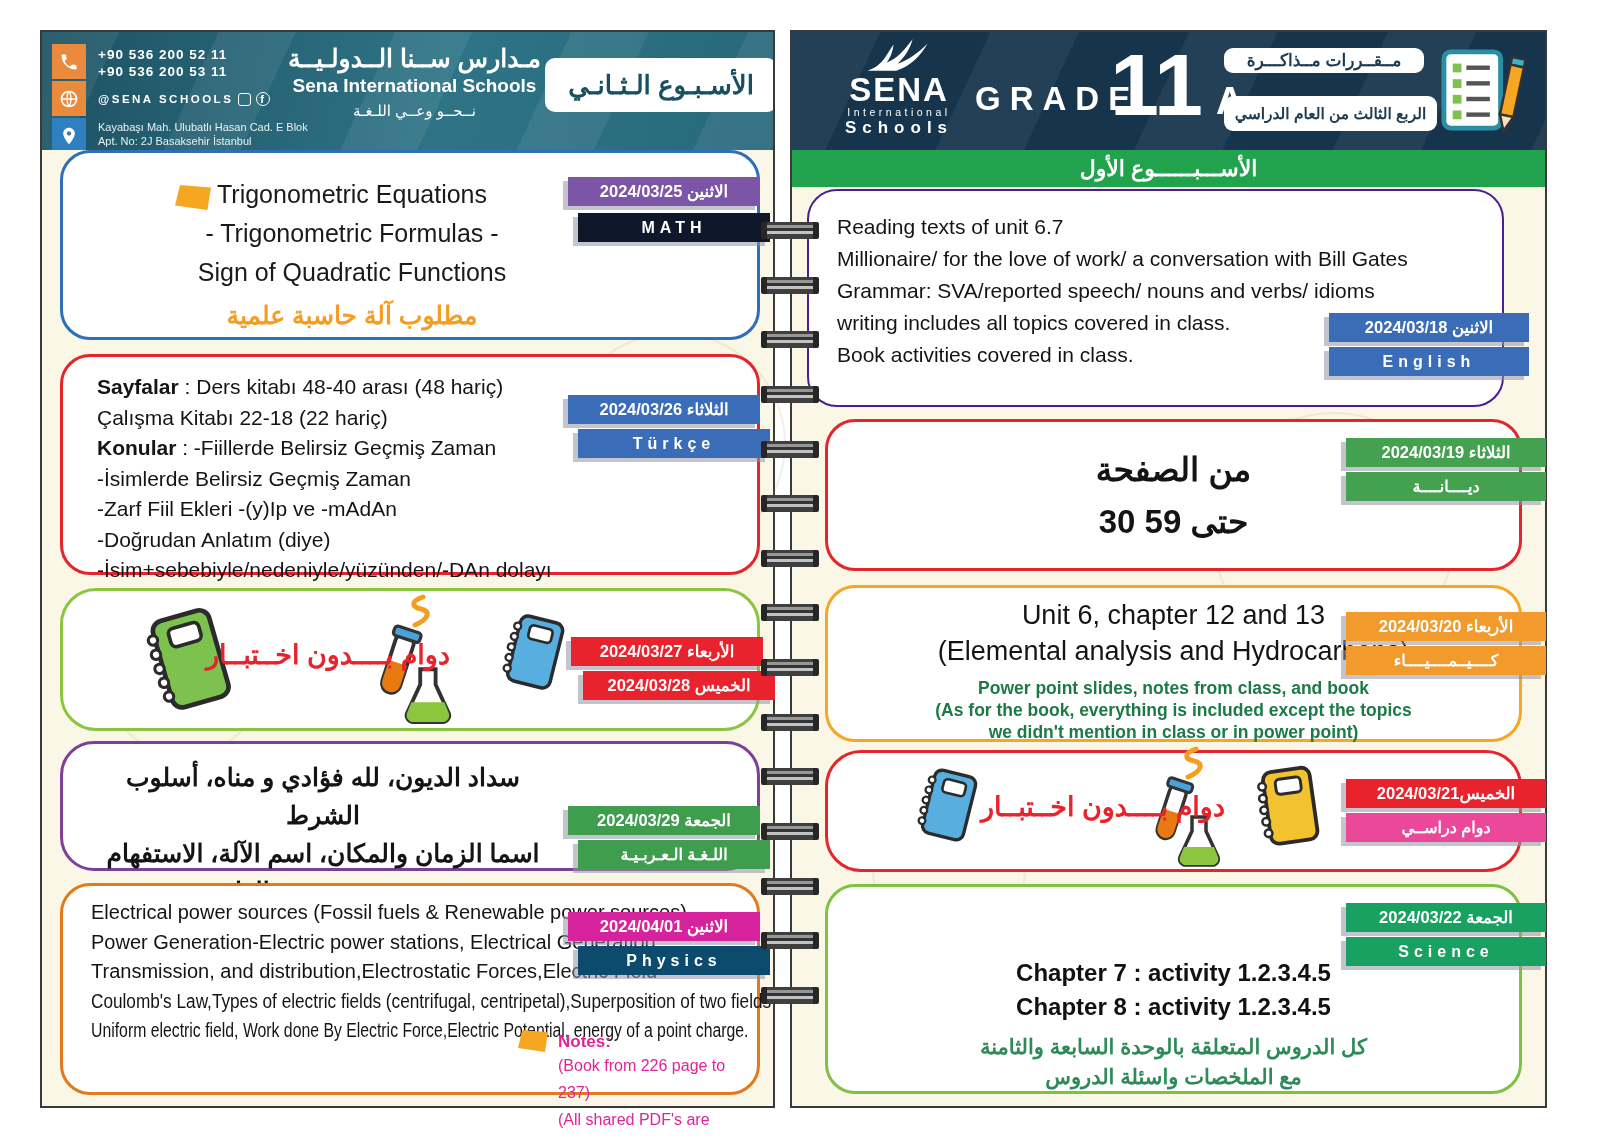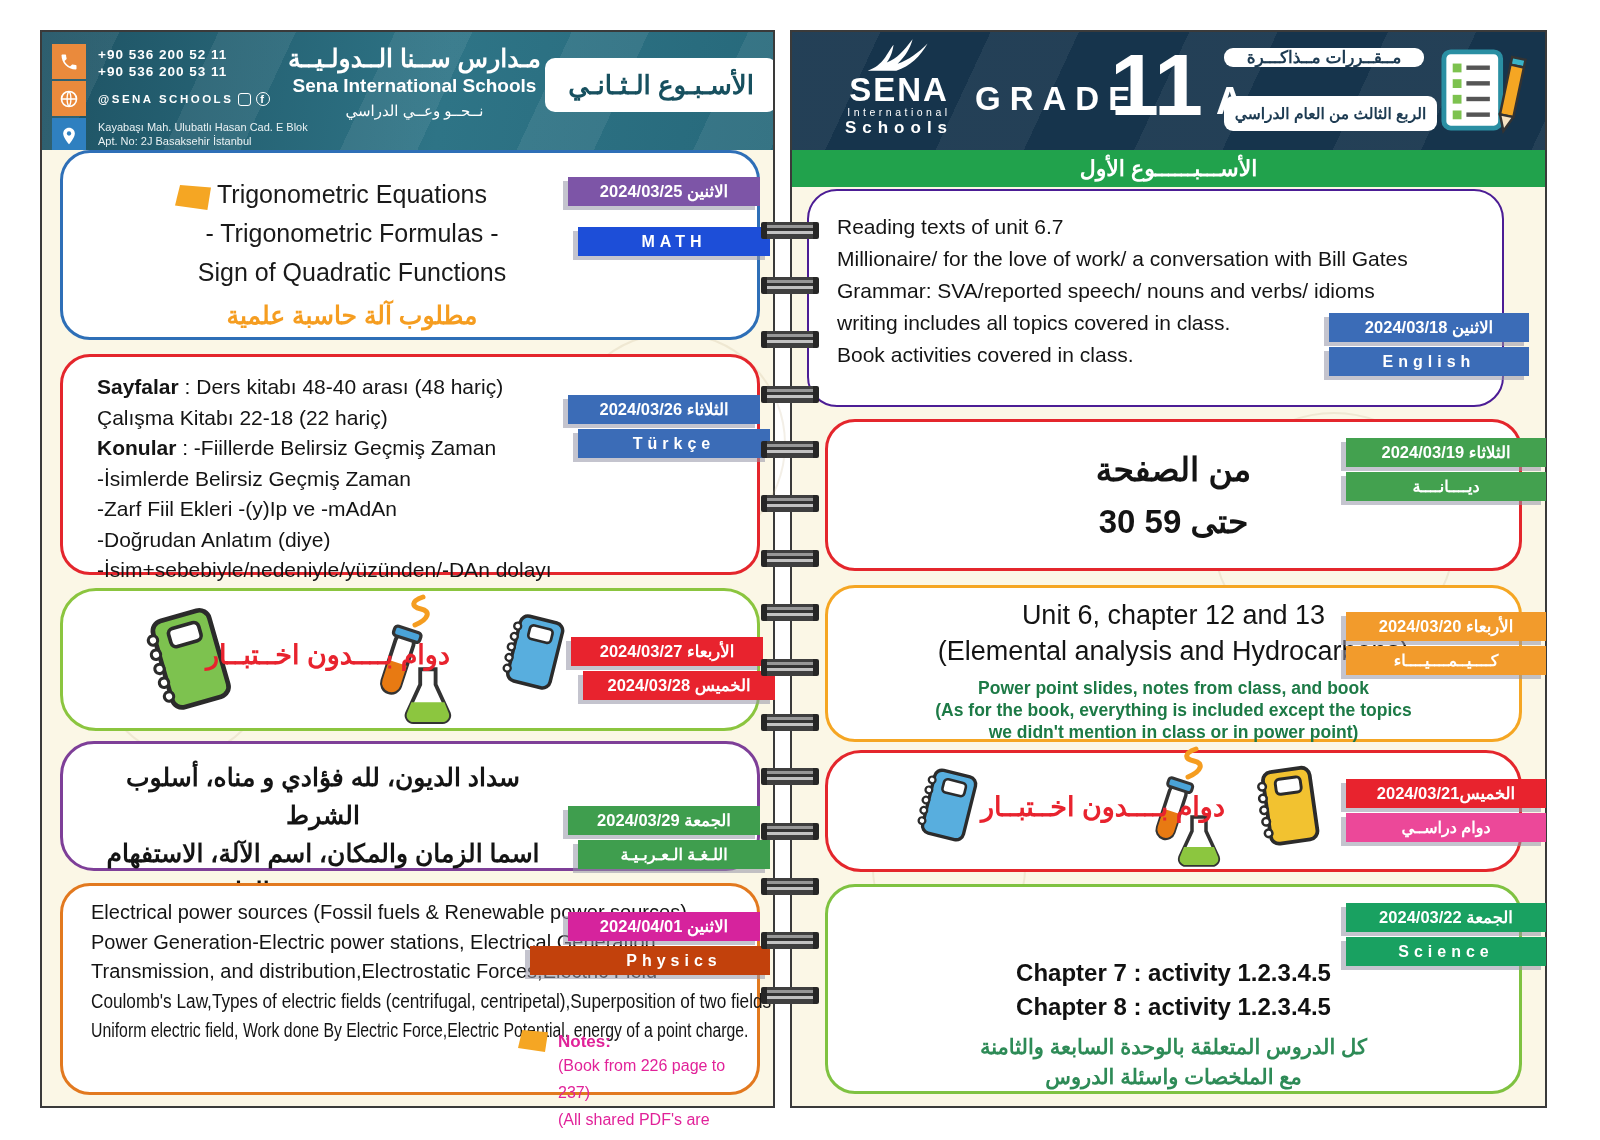--- a/index.html
+++ b/index.html
@@ -41,21 +41,21 @@
   .sena{position:absolute;left:42px;top:6px;width:130px;text-align:center;color:#fff;}
   .sena-flame{width:86px;height:34px;}
   .sena-name{font-size:33px;font-weight:bold;letter-spacing:2px;line-height:28px;}
   .sena-sub1{font-size:10.5px;letter-spacing:3.5px;margin-top:2px;}
   .sena-sub2{font-size:17px;font-weight:bold;letter-spacing:6px;}
   .grade-label{position:absolute;left:183px;top:48px;font-size:33px;font-weight:bold;letter-spacing:9px;color:#fff;}
   .grade-number{position:absolute;left:318px;top:2px;font-size:88px;font-weight:bold;color:#fff;}
   .grade-section{position:absolute;left:424px;top:48px;font-size:38px;font-weight:bold;color:#fff;}
   .hdr-badge{position:absolute;background:#fff;border-radius:9px;color:#1d3b52;font-weight:bold;
     display:flex;align-items:center;justify-content:center;direction:rtl;}
-  .hdr-badge.b1{left:432px;top:16px;width:200px;height:19px;font-size:17px;}
+  .hdr-badge.b1{left:432px;top:16px;width:200px;height:25px;font-size:17px;}
   .hdr-badge.b2{left:432px;top:64px;width:213px;height:35px;font-size:15.5px;}
   .checklist{position:absolute;left:648px;top:12px;width:88px;height:94px;}
   .week-bar{position:absolute;top:118px;left:0;right:0;height:37px;background:#21a24c;color:#fff;
     display:flex;align-items:center;justify-content:center;font-size:22px;font-weight:bold;direction:rtl;}
 
   
   .card{position:absolute;background:#fff;border-radius:30px;box-sizing:border-box;}
   #math-card{left:18px;top:118px;width:700px;height:190px;border:3px solid #2e6fb7;}
   #turkce-card{left:18px;top:322px;width:700px;height:221px;border:3px solid #e4262c;}
   #noexam-card{left:18px;top:556px;width:700px;height:143px;border:3px solid #8bc53f;border-radius:36px;}
@@ -165,35 +165,35 @@
       <span class="mini-ic"></span>
       <span class="mini-f">f</span>
     </div>
     <div class="ctext address">
       <div>Kayabaşı Mah. Ulubatlı Hasan Cad. E Blok</div>
       <div>Apt. No: 2J Basaksehir İstanbul</div>
     </div>
     <div class="school">
       <div class="school-ar">مـدارس ســنا الــدولـيــة</div>
       <div class="school-en">Sena International Schools</div>
-      <div class="school-tag">نــحــو وعــي الدراسي</div>
+      <div class="school-tag">نــحــو وعــي اللـغـة</div>
     </div>
     <div class="week-badge">الأسـبـوع الـثـانـي</div>
   </div>
 
   <div class="card" id="math-card">
     <div class="marker m-math"></div>
     <div class="math-lines">
       <div class="math-line">Trigonometric Equations</div>
       <div class="math-line">- Trigonometric Formulas -</div>
       <div class="math-line">Sign of Quadratic Functions</div>
     </div>
     <div class="math-note">مطلوب آلة حاسبة علمية</div>
     <div class="badge date" style="top:24px;right:-3px;background:#7d55a7;">الاثنين 2024/03/25</div>
-    <div class="badge subject" style="top:74px;right:-13px;background:#1d4ed8;">MATH</div>
+    <div class="badge subject" style="top:60px;right:-13px;background:#0f172a;">MATH</div>
   </div>
 
   <div class="card" id="turkce-card">
     <div class="tk-lines">
       <div><span class="bold">Sayfalar</span><span> : Ders kitabı 48-40 arası (48 hariç)</span></div>
       <div>Çalışma Kitabı 22-18 (22 hariç)</div>
       <div><span class="bold">Konular</span><span> : -Fiillerde Belirsiz Geçmiş Zaman</span></div>
       <div>-İsimlerde Belirsiz Geçmiş Zaman</div>
       <div>-Zarf Fiil Ekleri -(y)Ip  ve -mAdAn</div>
       <div>-Doğrudan Anlatım (diye)</div>
@@ -265,21 +265,21 @@
 
   <div class="card" id="physics-card">
     <div class="ph-lines">
       <div>Electrical power sources (Fossil fuels &amp; Renewable power sources)</div>
       <div>Power Generation-Electric power stations, Electrical Generation</div>
       <div>Transmission, and distribution,Electrostatic Forces,Electric Field</div>
       <div class="c88">Coulomb's Law,Types of electric fields (centrifugal, centripetal),Superposition of two fields</div>
       <div class="c78">Uniform electric field, Work done By Electric Force,Electric Potential, energy of a point charge.</div>
     </div>
     <div class="badge date" style="top:26px;right:-3px;background:#d6239d;">الاثنين 2024/04/01</div>
-    <div class="badge subject" style="top:60px;right:-13px;background:#c2410c;padding-left:48px;">Physics</div>
+    <div class="badge subject" style="top:60px;right:-13px;background:#0c4a6e;">Physics</div>
     <div class="notes">
       <div class="marker m-notes"></div>
       <div class="notes-title">Notes:</div>
       <div class="notes-line">(Book from 226 page to 237)</div>
       <div class="notes-line">(All shared PDF's are included)</div>
     </div>
   </div>
 </div>
 
 <div class="page" id="right-page">

